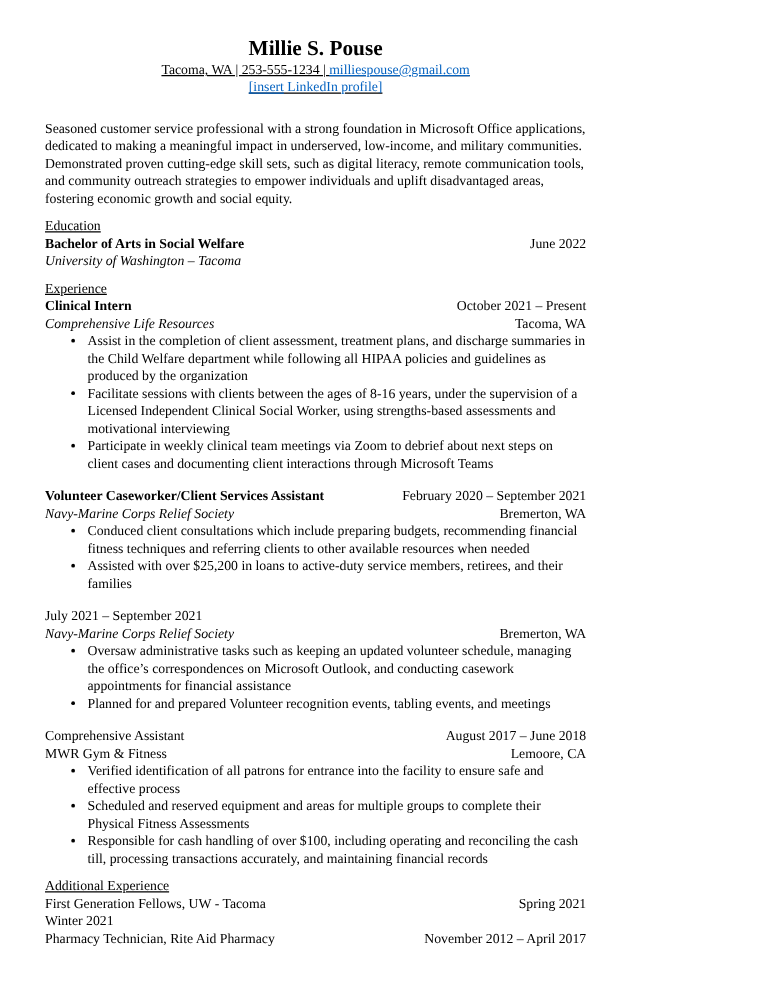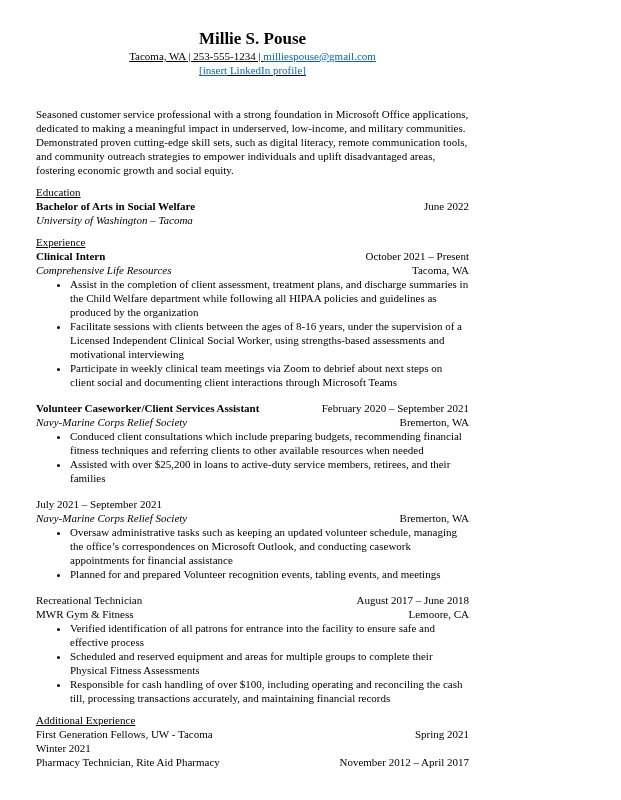--- a/index.html
+++ b/index.html
@@ -19,21 +19,21 @@
   }
   .name {
     text-align: center;
     font-size: 17px;
     line-height: 20px;
     font-weight: bold;
   }
   .contact-line { text-align: center; text-decoration: underline; }
   .link { color: #0563C1; text-decoration: none; }
   .link.underline { text-decoration: underline; }
-  .summary { margin-top: 30px; margin-bottom: 8px; text-align: left; }
+  .summary { margin-top: 19px; margin-bottom: 8px; text-align: left; }
   .section-heading { text-decoration: underline; }
   .section { margin-bottom: 8px; }
   .row { display: flex; justify-content: space-between; align-items: baseline; }
   .row .left { flex: 1 1 auto; }
   .row .right { flex: 0 0 auto; text-align: right; white-space: nowrap; }
   .bold { font-weight: bold; }
   .italic { font-style: italic; }
   .job { margin-bottom: 12px; }
   .job:last-child { margin-bottom: 8px; }
   .job.plain .job-title { font-weight: normal; }
@@ -77,21 +77,21 @@
         <span class="left bold job-title">Clinical Intern</span>
         <span class="right">October 2021 – Present</span>
       </div>
       <div class="row">
         <span class="left italic job-company">Comprehensive Life Resources</span>
         <span class="right">Tacoma, WA</span>
       </div>
       <ul class="bullets">
         <li>Assist in the completion of client assessment, treatment plans, and discharge summaries in the Child Welfare department while following all HIPAA policies and guidelines as produced by the organization</li>
         <li>Facilitate sessions with clients between the ages of 8-16 years, under the supervision of a Licensed Independent Clinical Social Worker, using strengths-based assessments and motivational interviewing</li>
-        <li>Participate in weekly clinical team meetings via Zoom to debrief about next steps on client social and documenting client interactions through Microsoft Teams</li>
+        <li>Participate in weekly clinical team meetings via Zoom to debrief about next steps on client cases and documenting client interactions through Microsoft Teams</li>
       </ul>
     </div>
 
     <div class="job">
       <div class="row">
         <span class="left bold job-title">Volunteer Caseworker/Client Services Assistant</span>
         <span class="right">February 2020 – September 2021</span>
       </div>
       <div class="row">
         <span class="left italic job-company">Navy-Marine Corps Relief Society</span>
@@ -112,21 +112,21 @@
         <span class="right">Bremerton, WA</span>
       </div>
       <ul class="bullets">
         <li>Oversaw administrative tasks such as keeping an updated volunteer schedule, managing the office’s correspondences on Microsoft Outlook, and conducting casework appointments for financial assistance</li>
         <li>Planned for and prepared Volunteer recognition events, tabling events, and meetings</li>
       </ul>
     </div>
 
     <div class="job plain">
       <div class="row">
-        <span class="left job-title">Recreational Technician</span>
+        <span class="left job-title">Comprehensive Assistant</span>
         <span class="right">August 2017 – June 2018</span>
       </div>
       <div class="row">
         <span class="left job-company">MWR Gym &amp; Fitness</span>
         <span class="right">Lemoore, CA</span>
       </div>
       <ul class="bullets">
         <li>Verified identification of all patrons for entrance into the facility to ensure safe and effective process</li>
         <li>Scheduled and reserved equipment and areas for multiple groups to complete their Physical Fitness Assessments</li>
         <li>Responsible for cash handling of over $100, including operating and reconciling the cash till, processing transactions accurately, and maintaining financial records</li>

